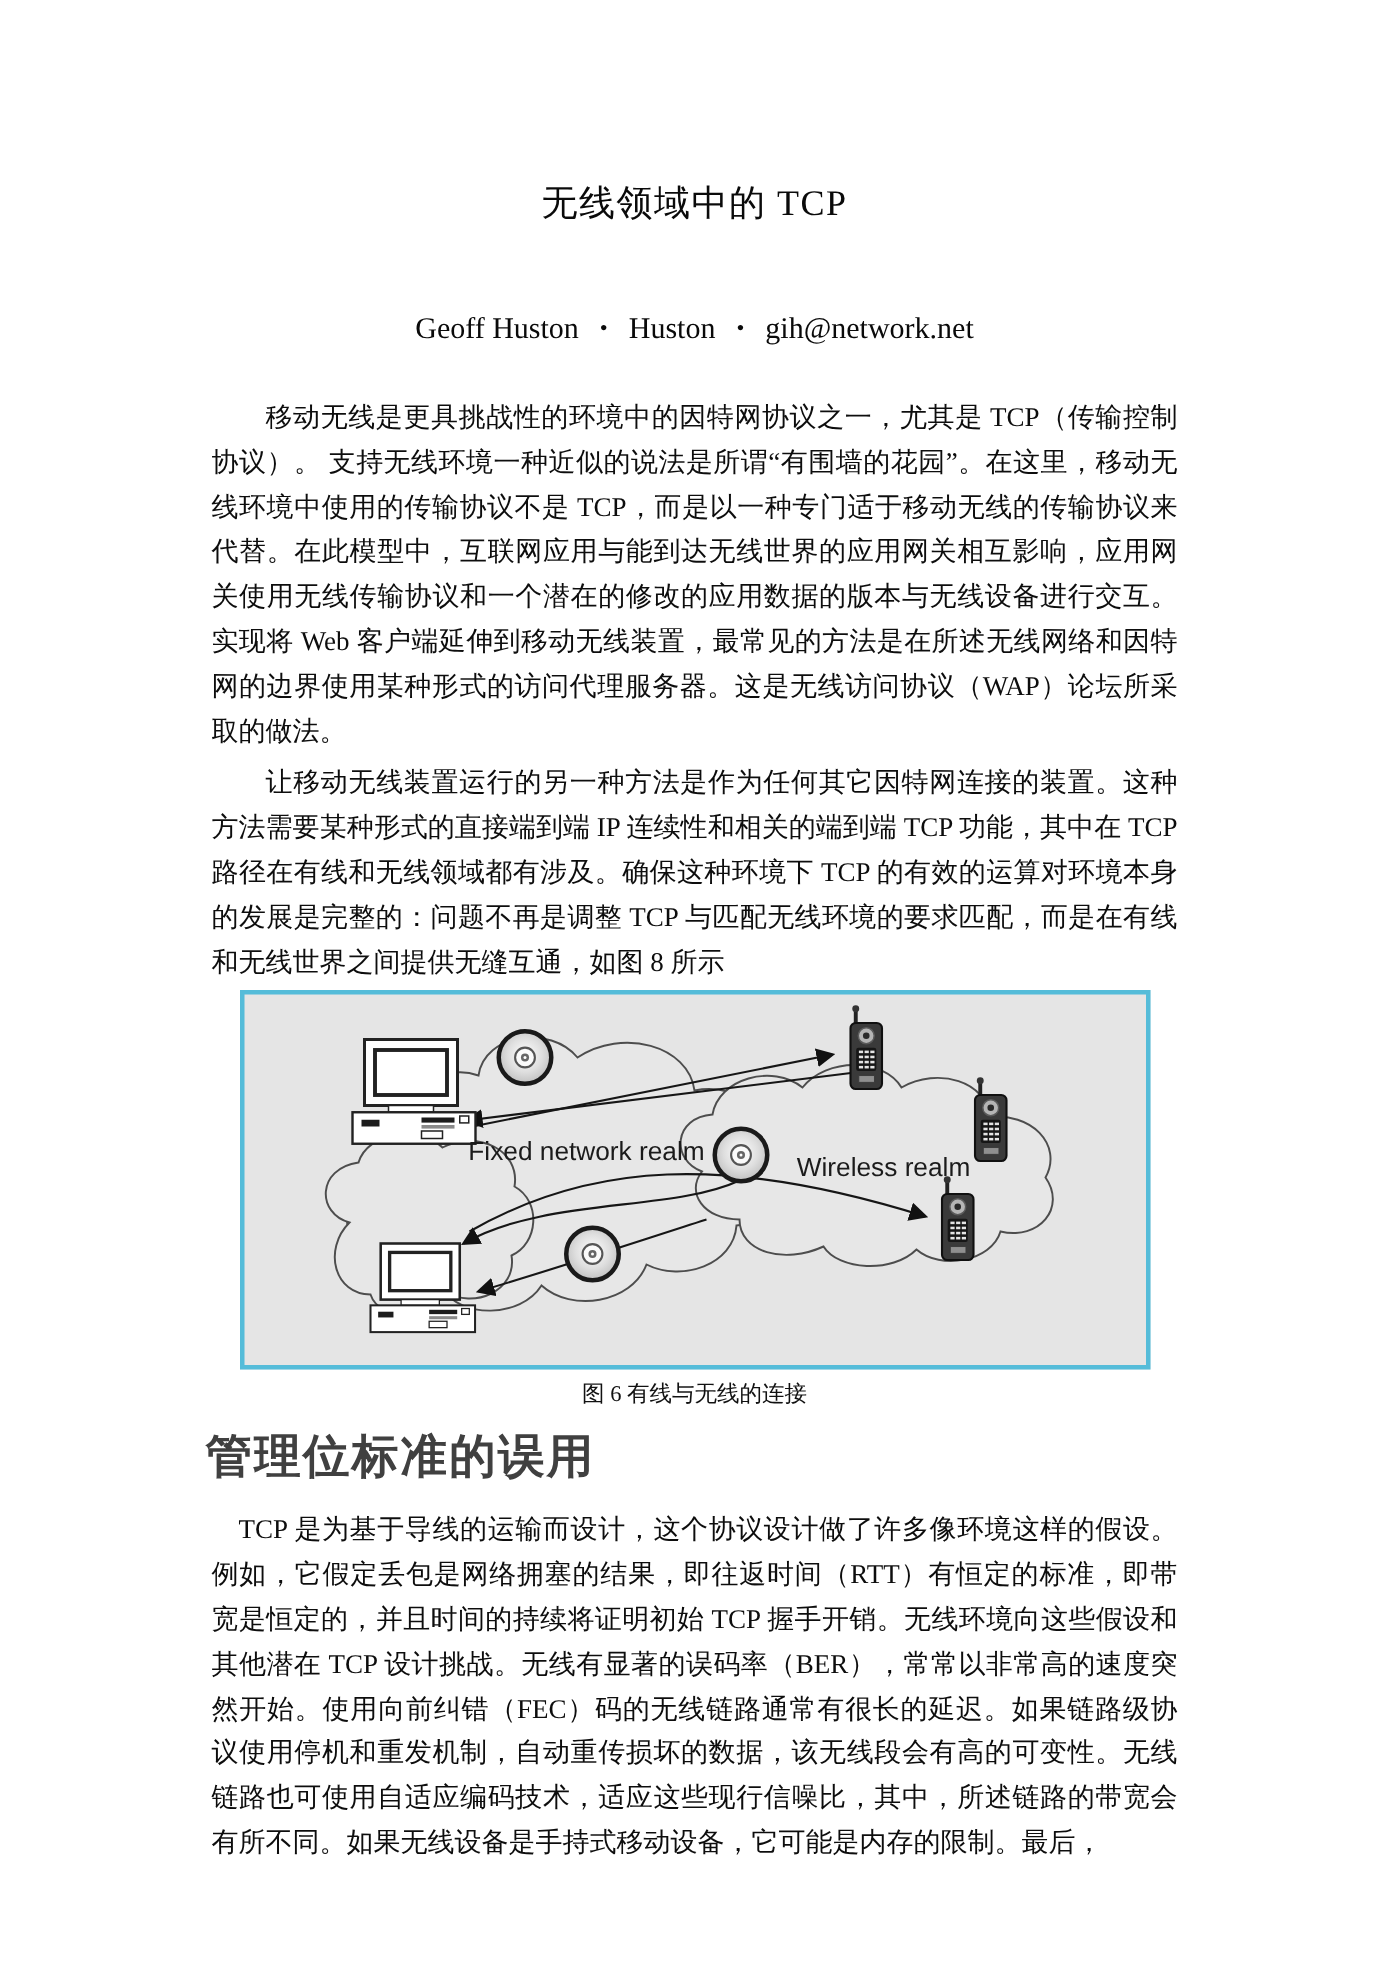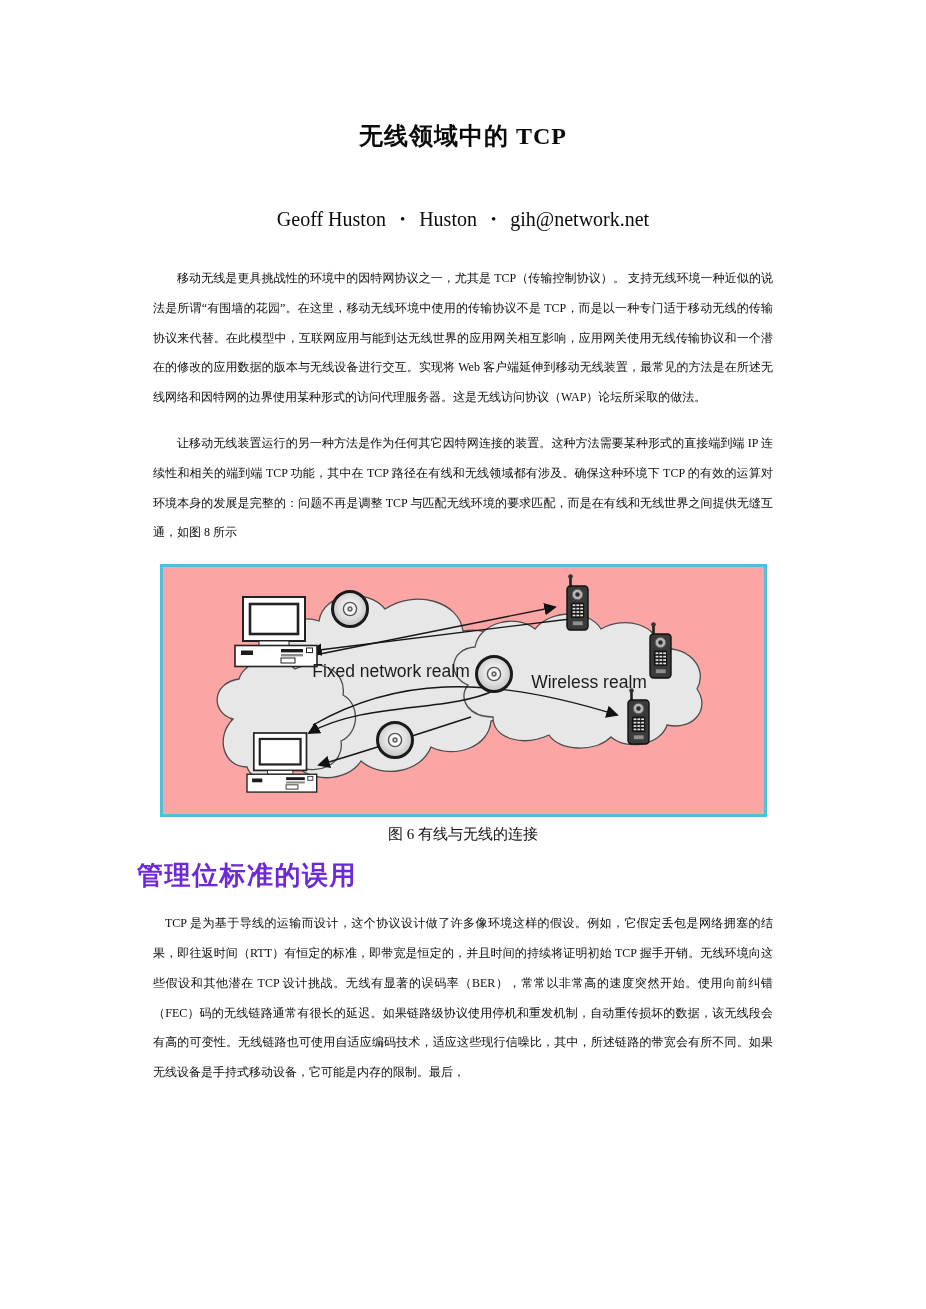--- a/index.html
+++ b/index.html
@@ -11,74 +11,74 @@
     color: #000;
     overflow: hidden;
   }
   .page {
     width: 652px;
     margin: 0 auto;
   }
   .doc-title {
     margin: 119px 0 0 0;
     font-size: 24px;
-    font-weight: bold;
+    font-weight: normal;
     text-align: center;
     line-height: 34px;
     letter-spacing: 1px;
     color: #0a0a0a;
   }
   .author-line {
     margin-top: 52px;
     text-align: center;
     font-size: 20px;
     line-height: 28px;
     color: #0a0a0a;
   }
   .author-line .sep {
     display: inline-block;
     margin: 0 14px;
     font-size: 15px;
     vertical-align: 2px;
   }
   p.body-para {
-    margin: 16px;
-    font-size: 12px;
+    margin: 4px;
+    font-size: 18px;
     line-height: 29.8px;
     text-align: justify;
     color: #0d0d0d;
   }
   .indent-2 { text-indent: 2em; }
   .indent-1 { text-indent: 1em; }
   #para-1 { margin-top: 31px; }
   #para-2 { margin-top: 5px; }
   .figure-block { margin: 0; }
   .fig-frame {
     box-sizing: border-box;
     width: 607px;
     height: 253px;
     margin: 4px auto 0 auto;
     border: 3px solid #55bcd9;
-    background: #fca5a5;
+    background: #e5e5e5;
   }
   .fig-caption {
     margin-top: 7px;
     text-align: center;
     font-size: 15px;
     line-height: 20px;
     color: #111;
   }
   .section-heading {
     margin: 15px 0 0 0;
     font-family: "Liberation Sans", "DejaVu Sans", sans-serif;
-    font-size: 26px;
+    font-size: 31px;
     font-weight: bold;
     line-height: 32px;
     letter-spacing: 1.5px;
-    color: #6d28d9;
+    color: #404040;
   }
   #para-3 { margin-top: 18px; }
   svg .realm-label {
     font-family: "Liberation Sans", "DejaVu Sans", sans-serif;
     font-size: 17.5px;
     fill: #1b1b1b;
   }
 </style>
 </head>
 <body>

